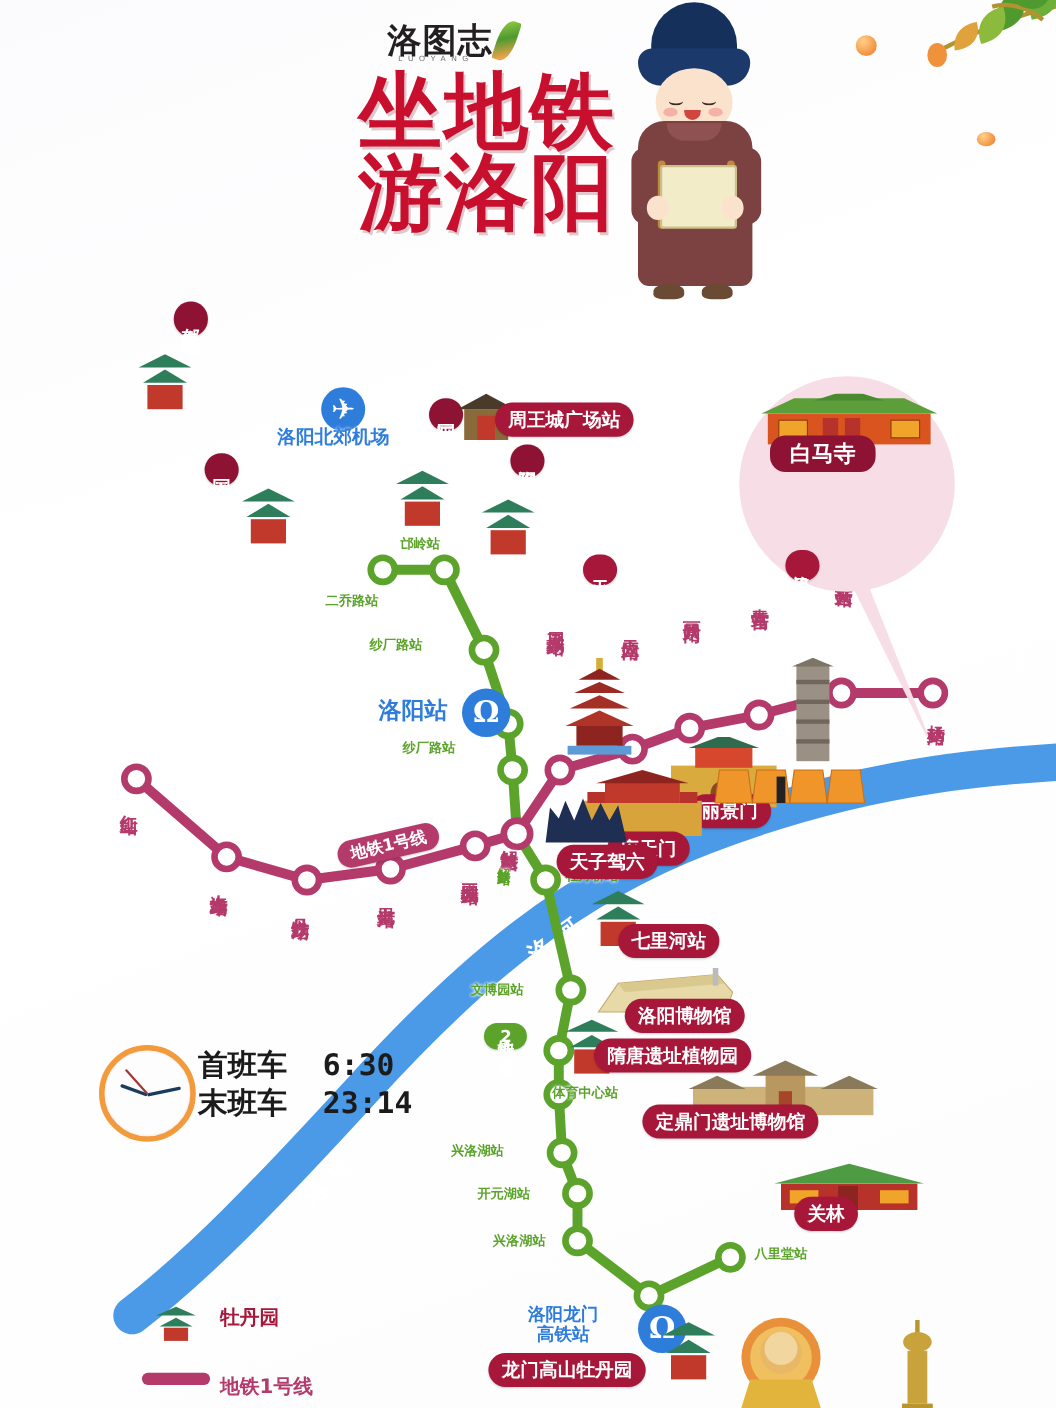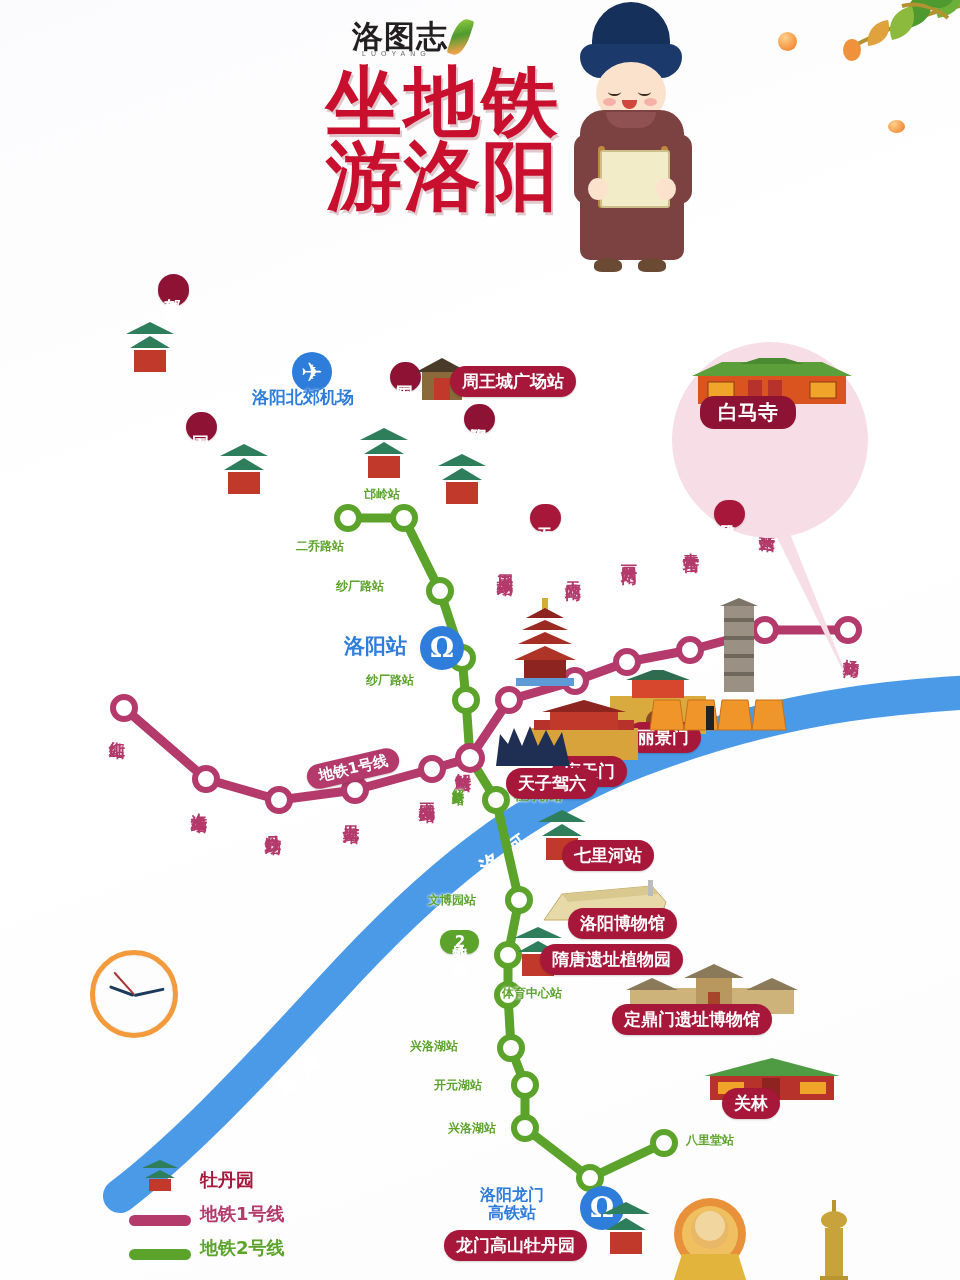--- a/index.html
+++ b/index.html
@@ -84,21 +84,21 @@
 
   
   .clock{position:absolute;left:90px;top:950px;width:78px;height:78px;border-radius:50%;
      background:#fdfdfd;border:5px solid #f29a3c;box-shadow:inset 0 0 2px #ddd;}
   .hand{position:absolute;left:50%;top:50%;transform-origin:0 50%;border-radius:2px;}
   .sched{position:absolute;left:180px;top:952px;font-family:"DejaVu Sans Mono",monospace;}
   .sched div{font-size:27px;font-weight:bold;color:#1b1b1b;line-height:1.28;white-space:pre;}
 
   
   .legend{position:absolute;left:120px;top:1158px;}
-  .lg-row{display:flex;align-items:flex-end;height:34px;}
+  .lg-row{display:flex;align-items:flex-start;height:34px;margin-top:28px;}
   .lg-sw{width:80px;display:flex;justify-content:center;}
   .lg-bar{width:62px;height:11px;border-radius:6px;}
   .lg-txt{font-size:18px;font-weight:bold;font-family:"DejaVu Sans",sans-serif;}
 
   .airport-ic{position:absolute;width:40px;height:40px;border-radius:50%;background:#2f7ddb;
      color:#fff;font-size:26px;line-height:40px;text-align:center;}
   .crs{position:absolute;width:44px;height:44px;border-radius:50%;background:#2f7ddb;
      color:#fff;text-align:center;font-size:27px;line-height:44px;font-weight:bold;
      font-family:"DejaVu Serif",serif;}
 </style>
@@ -361,21 +361,21 @@
   <div class="pill" style="left:540px;top:944px;">隋唐遗址植物园</div>
 
   <svg style="position:absolute;left:626px;top:962px;" width="172" height="52">
     <rect x="4" y="26" width="164" height="26" fill="#cdb37a"></rect>
     <rect x="70" y="14" width="36" height="38" fill="#b8985e"></rect>
     <path d="M58 16 L88 2 L118 16Z" fill="#8a7a5a"></path>
     <path d="M0 28 L26 16 L52 28Z" fill="#8a7a5a"></path>
     <path d="M120 28 L146 16 L172 28Z" fill="#8a7a5a"></path>
     <rect x="82" y="30" width="12" height="22" fill="#a6452a"></rect>
   </svg>
-  <div class="pill" style="left:612px;top:1004px;">定鼎门遗址博物馆</div>
+  <div class="pill" style="left:584px;top:1004px;">定鼎门遗址博物馆</div>
 
   <svg style="position:absolute;left:704px;top:1056px;" width="136" height="46">
     <rect x="6" y="20" width="124" height="24" fill="#b7322a"></rect>
     <rect x="14" y="26" width="26" height="12" fill="#f0a52a"></rect>
     <rect x="96" y="26" width="26" height="12" fill="#f0a52a"></rect>
     <rect x="58" y="22" width="18" height="22" fill="#8e2420"></rect>
     <path d="M0 20 L68 2 L136 20Z" fill="#4f9b43"></path>
   </svg>
   <div class="pill" style="left:722px;top:1088px;">关林</div>
 
@@ -397,20 +397,24 @@
     <rect x="20" y="0" width="4" height="16" fill="#b8952f"></rect>
     <ellipse cx="22" cy="20" rx="13" ry="9" fill="#c8a23a"></ellipse>
     <rect x="13" y="28" width="18" height="48" fill="#c8a23a"></rect>
     <rect x="8" y="76" width="28" height="10" fill="#b8952f"></rect>
   </svg>
 
   <div class="clock">
     <div class="hand" style="width:26px;height:3px;background:#1b3a5c;transform:rotate(200deg);"></div>
     <div class="hand" style="width:31px;height:3px;background:#1b3a5c;transform:rotate(-12deg);"></div>
     <div class="hand" style="width:30px;height:1.5px;background:#a33;transform:rotate(228deg);"></div>
+  </div>
+  <div class="sched">
+    <div><span>首班车</span>  <span>6:30</span></div>
+    <div><span>末班车</span>  <span>23:14</span></div>
   </div>
 
   <div class="legend">
     <div class="lg-row">
       <div class="lg-sw">
         <svg width="40" height="34">
           <path d="M2 10 L20 2 L38 10Z" fill="#2e7d5b"></path>
             <path d="M5 20 L20 12 L35 20Z" fill="#2e7d5b"></path>
           <rect x="9" y="21" width="22" height="12" fill="#c0392b"></rect>
         </svg>

